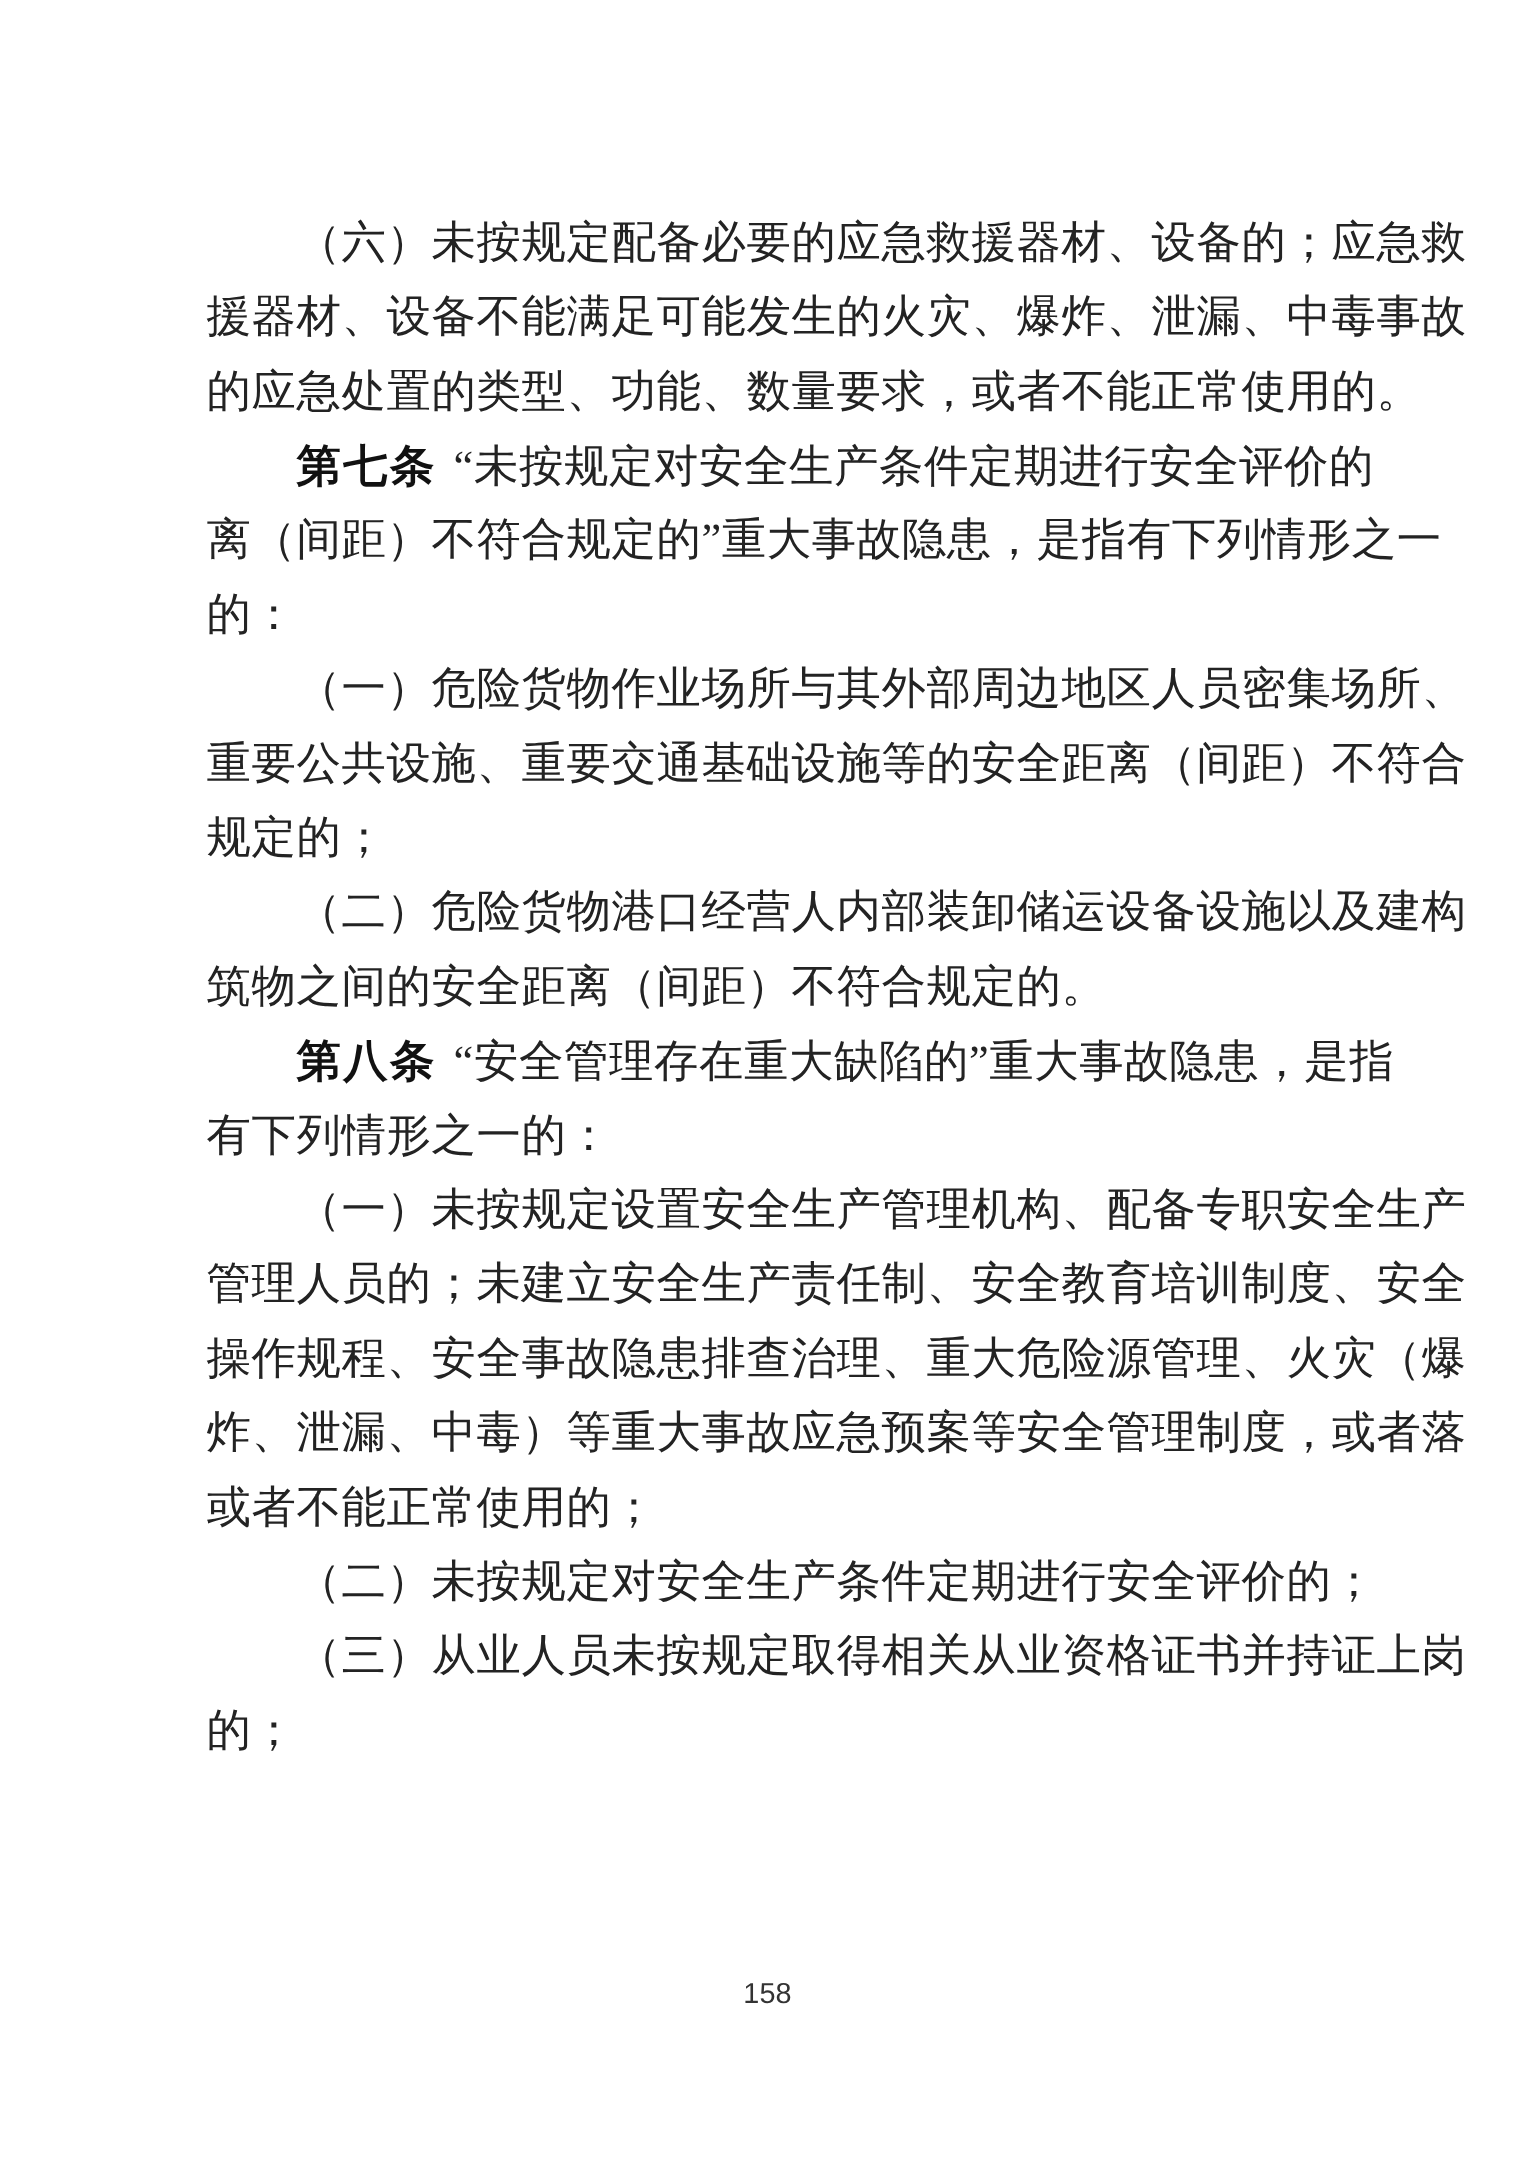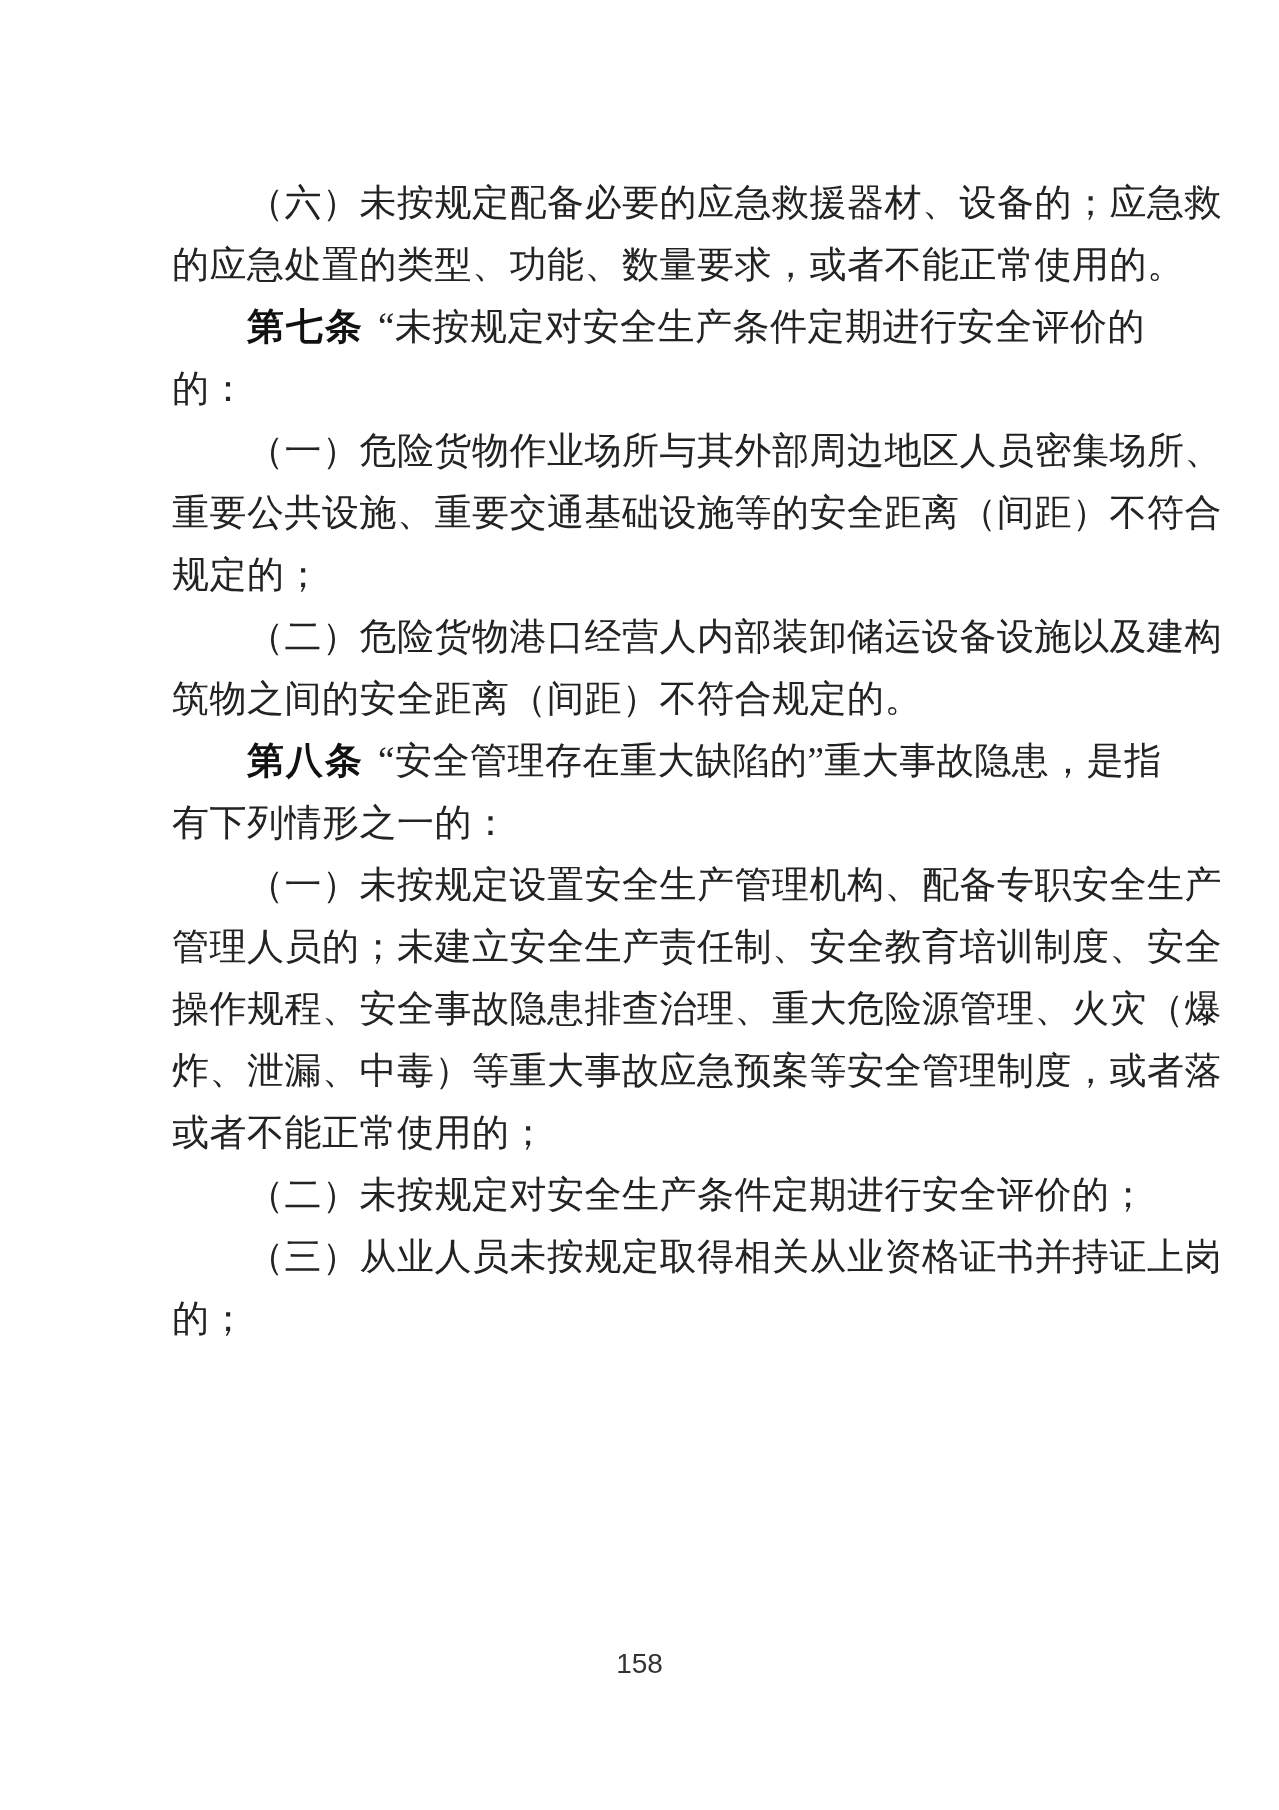--- a/index.html
+++ b/index.html
@@ -40,32 +40,34 @@
     margin-right: 14px;
     letter-spacing: 2px;
   }
   .page-number {
     position: absolute;
     top: 1648px;
     left: 0;
     width: 100%;
     text-align: center;
     font-family: "Liberation Sans", "DejaVu Sans", sans-serif;
-    font-size: 28px;
+    font-size: 24px;
     color: #333333;
   }
 </style>
 </head>
 <body>
 
 <div class="page">
   <div class="textblock">
     <div class="line indent"><span>（六）未按规定配备必要的应急救援器材、设备的；应急救</span></div>
+    <div class="line"><span>援器材、设备不能满足可能发生的火灾、爆炸、泄漏、中毒事故</span></div>
     <div class="line"><span>的应急处置的类型、功能、数量要求，或者不能正常使用的。</span></div>
     <div class="line indent"><span class="art">第七条</span><span>“未按规定对安全生产条件定期进行安全评价的</span></div>
+    <div class="line"><span>离（间距）不符合规定的”重大事故隐患，是指有下列情形之一</span></div>
     <div class="line"><span>的：</span></div>
     <div class="line indent"><span>（一）危险货物作业场所与其外部周边地区人员密集场所、</span></div>
     <div class="line"><span>重要公共设施、重要交通基础设施等的安全距离（间距）不符合</span></div>
     <div class="line"><span>规定的；</span></div>
     <div class="line indent"><span>（二）危险货物港口经营人内部装卸储运设备设施以及建构</span></div>
     <div class="line"><span>筑物之间的安全距离（间距）不符合规定的。</span></div>
     <div class="line indent"><span class="art">第八条</span><span>“安全管理存在重大缺陷的”重大事故隐患，是指</span></div>
     <div class="line"><span>有下列情形之一的：</span></div>
     <div class="line indent"><span>（一）未按规定设置安全生产管理机构、配备专职安全生产</span></div>
     <div class="line"><span>管理人员的；未建立安全生产责任制、安全教育培训制度、安全</span></div>

